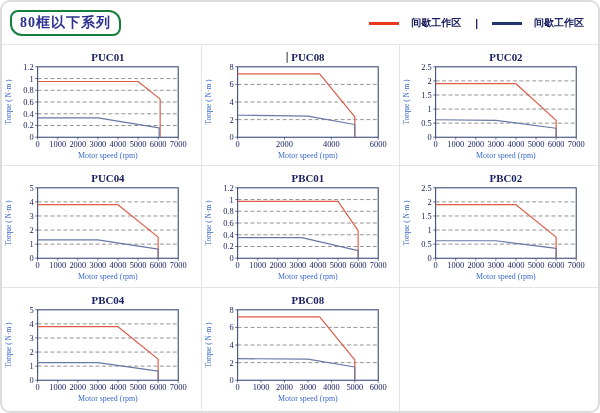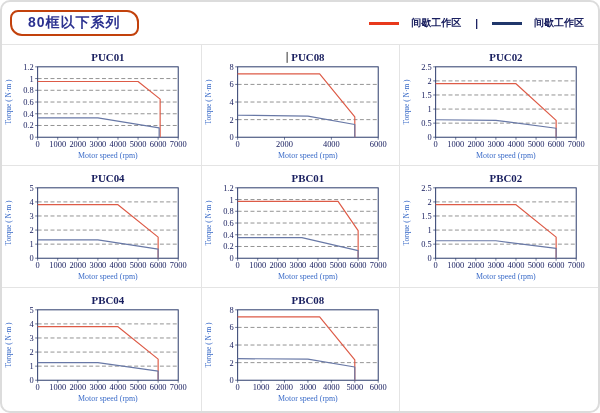--- a/index.html
+++ b/index.html
@@ -6,23 +6,23 @@
   .wrap{
     width:600px;height:413px;box-sizing:border-box;
     border:2px solid #dcdcdc;border-radius:10px;background:#fff;
     font-family:"Liberation Sans",sans-serif;overflow:hidden;
   }
   .header{
     height:42px;display:flex;align-items:center;
     justify-content:space-between;padding:0 14px 0 8px;box-sizing:border-box;
   }
   .badge{
-    border:2px solid #c2410c;border-radius:8px 12px 8px 12px;
-    padding:2px 16px;color:#2b3190;font-weight:bold;font-size:14px;
-    letter-spacing:1px;background:#fff;
+    border:2px solid #15803d;border-radius:8px 12px 8px 12px;
+    padding:2px 8px;color:#2b3190;font-weight:bold;font-size:14px;
+    letter-spacing:1px;background:#fff;font-family:Liberation Serif, serif;
   }
   .legend{display:flex;align-items:center;gap:12px;font-size:10px;font-weight:bold;color:#1a2060;}
   .swatch{width:30px;height:3px;display:inline-block;}
   .legend .sep{color:#1a2060;font-weight:bold;margin:0 2px;}
   .grid{
     display:grid;grid-template-columns:repeat(3,1fr);
     grid-template-rows:121px 122px 124px;
   }
   .cell{border-top:1px solid #e4e4e4;box-sizing:border-box;overflow:hidden;}
   .cell.cl{border-left:1px solid #e4e4e4;}

